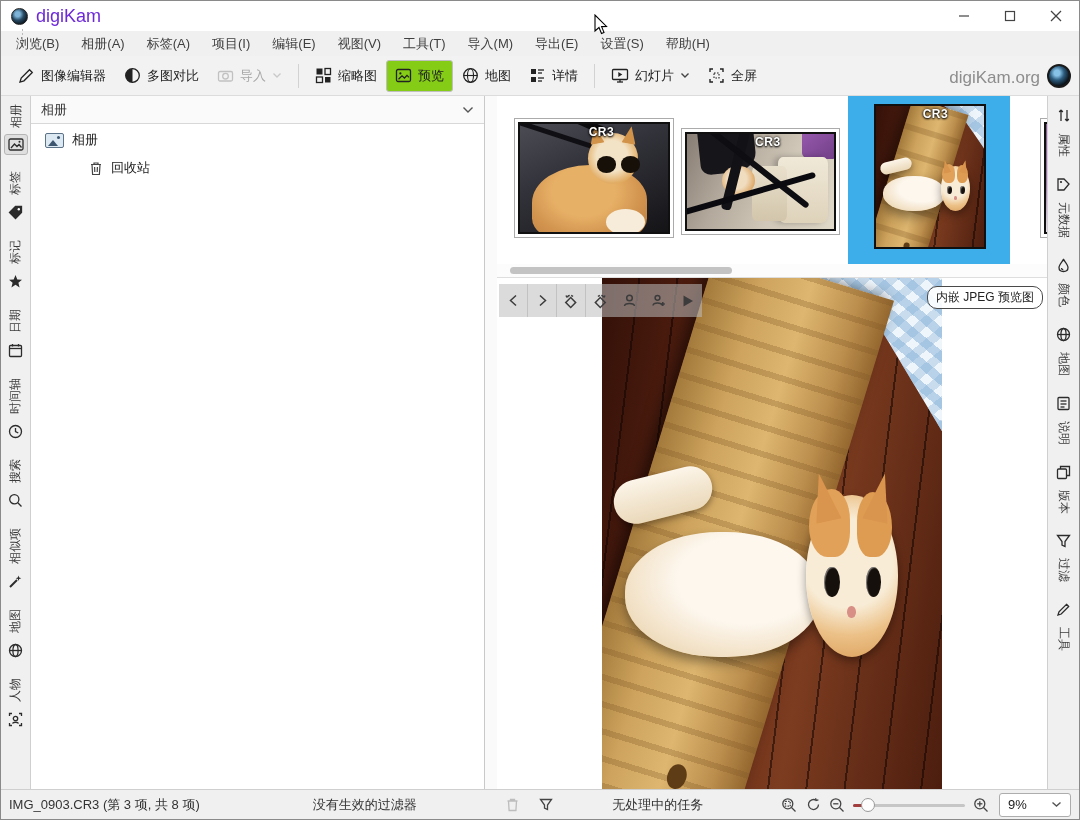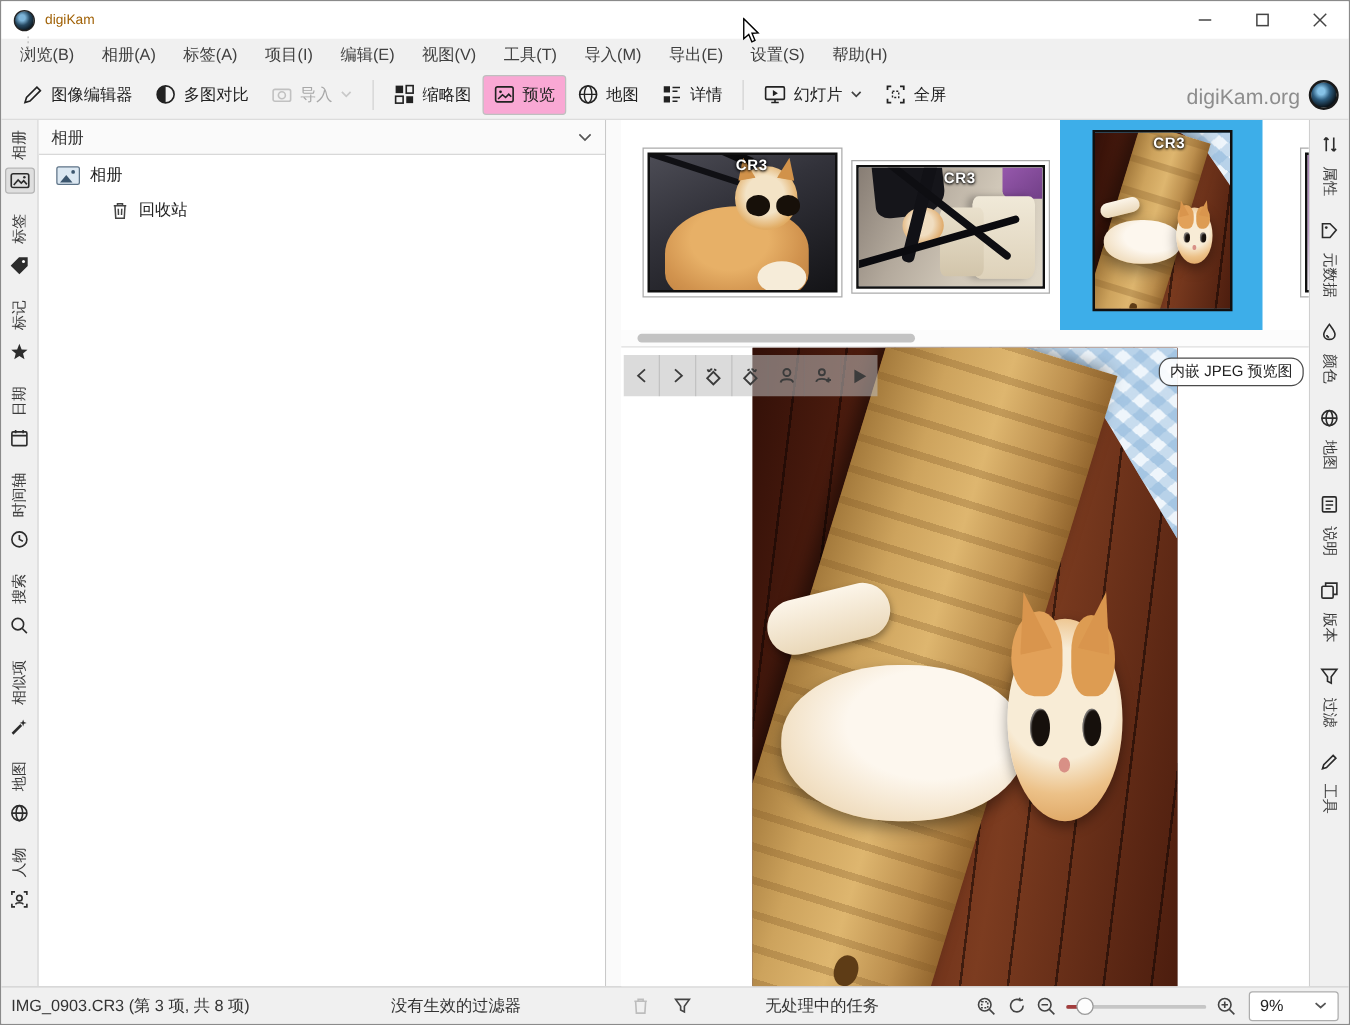--- a/index.html
+++ b/index.html
@@ -3,34 +3,34 @@
 <meta charset="utf-8">
 <style>
   * { margin:0; padding:0; box-sizing:border-box; }
   html,body { width:1080px; height:820px; font-family:"Liberation Sans","DejaVu Sans",sans-serif; background:#fff; overflow:hidden; }
   .window { position:relative; width:1080px; height:820px; border:1px solid #8a8a8a; background:#fff; display:flex; flex-direction:column; overflow:hidden; }
 
   
   .titlebar { height:30px; background:#fff; display:flex; align-items:center; flex:0 0 auto; }
   .titlebar .appico { width:17px; height:17px; margin:0 8px 0 10px; border-radius:50%;
     background:radial-gradient(circle at 38% 35%, #7db4d8 0 18%, #274a63 45%, #0d1a24 75%); border:1px solid #222; }
-  .titlebar .title { font-size:11px; color:#a16207; }
+  .titlebar .title { font-size:18px; color:#6d28d9; }
   .win-btns { margin-left:auto; display:flex; height:100%; }
   .win-btn { width:46px; height:100%; display:flex; align-items:center; justify-content:center; color:#333; }
   .win-btn svg { stroke:#444; stroke-width:1.2; fill:none; }
 
   
   .menubar { height:25px; background:#f0f0f0; display:flex; align-items:center; padding-left:4px; flex:0 0 auto; }
   .menu-item { font-size:13px; color:#404040; padding:3px 11px; }
 
   
   .toolbar { height:40px; background:#f2f2f2; border-bottom:1px solid #dcdcdc; display:flex; align-items:center; padding:0 8px; flex:0 0 auto; }
   .tbtn { display:flex; align-items:center; gap:6px; font-size:13px; color:#222; padding:6px 8px; border:1px solid transparent; border-radius:3px; white-space:nowrap; }
   .tbtn svg { flex:0 0 auto; }
-  .tbtn.active { background:#f9a8d4; border-color:#bfbfbf; }
+  .tbtn.active { background:#84cc16; border-color:#bfbfbf; }
   .tbtn.disabled { color:#a8a8a8; }
   .tbtn.disabled svg { opacity:.45; }
   .tsep { width:1px; height:24px; background:#d2d2d2; margin:0 7px; }
   .brand { margin-left:auto; display:flex; align-items:flex-end; gap:7px; }
   .brand-text { font-size:17px; color:#8d8d8d; }
   .brand-logo { width:24px; height:24px; border-radius:50%;
     background:radial-gradient(circle at 40% 35%, #86c2e6 0 16%, #2d5c7e 40%, #0b151d 72%); border:2px solid #1a1a1a; }
 
   
   .main { flex:1 1 auto; display:flex; min-height:0; }

